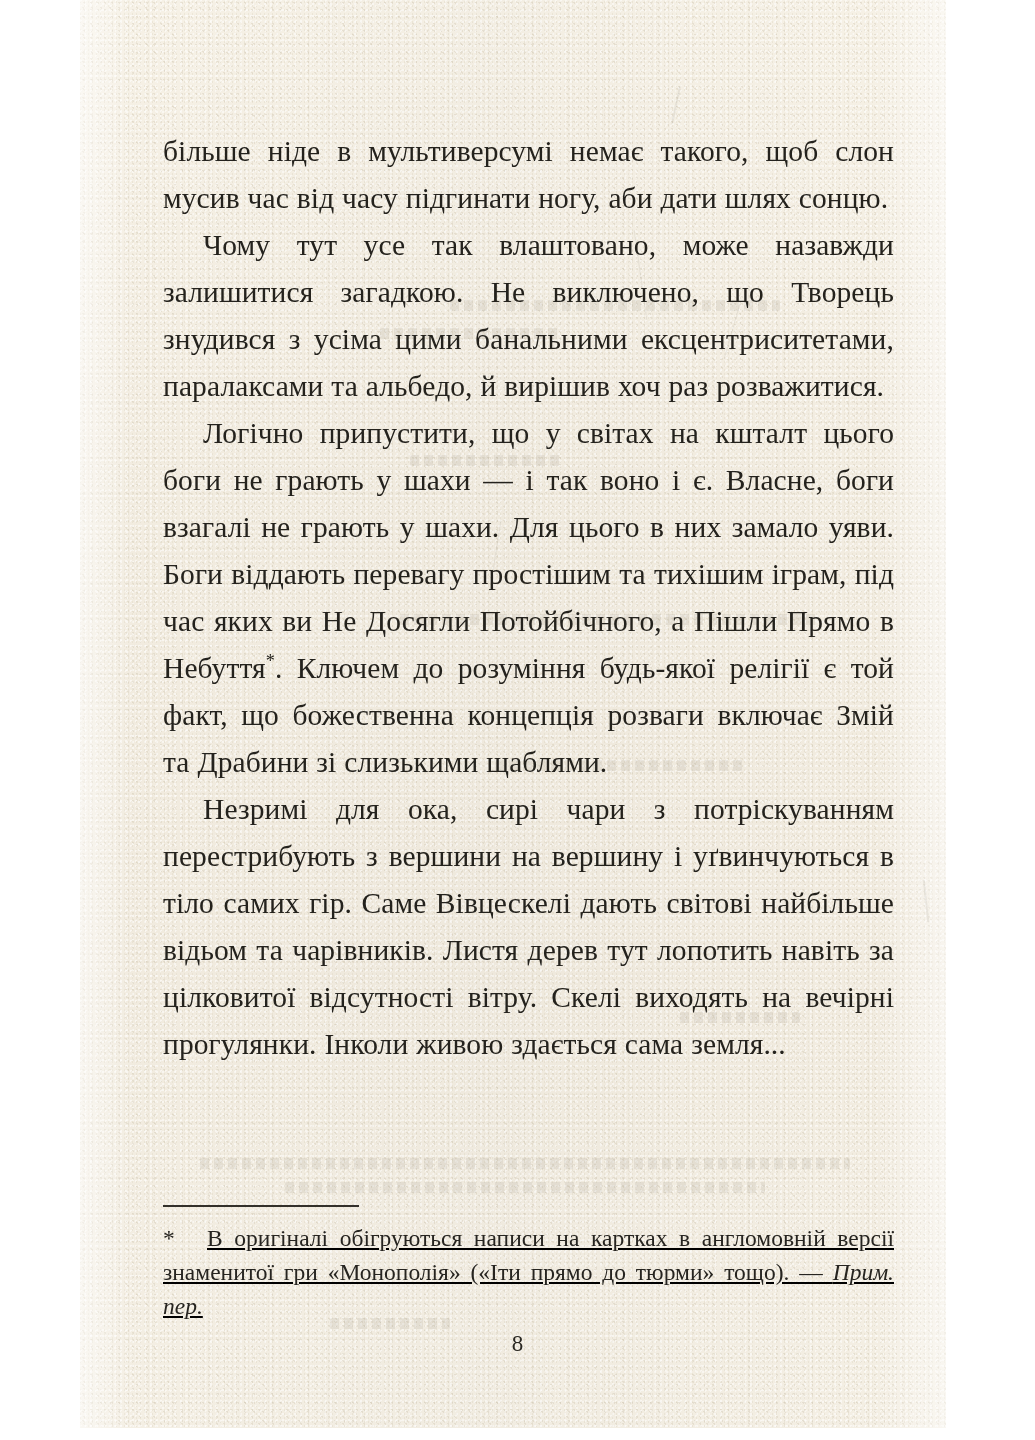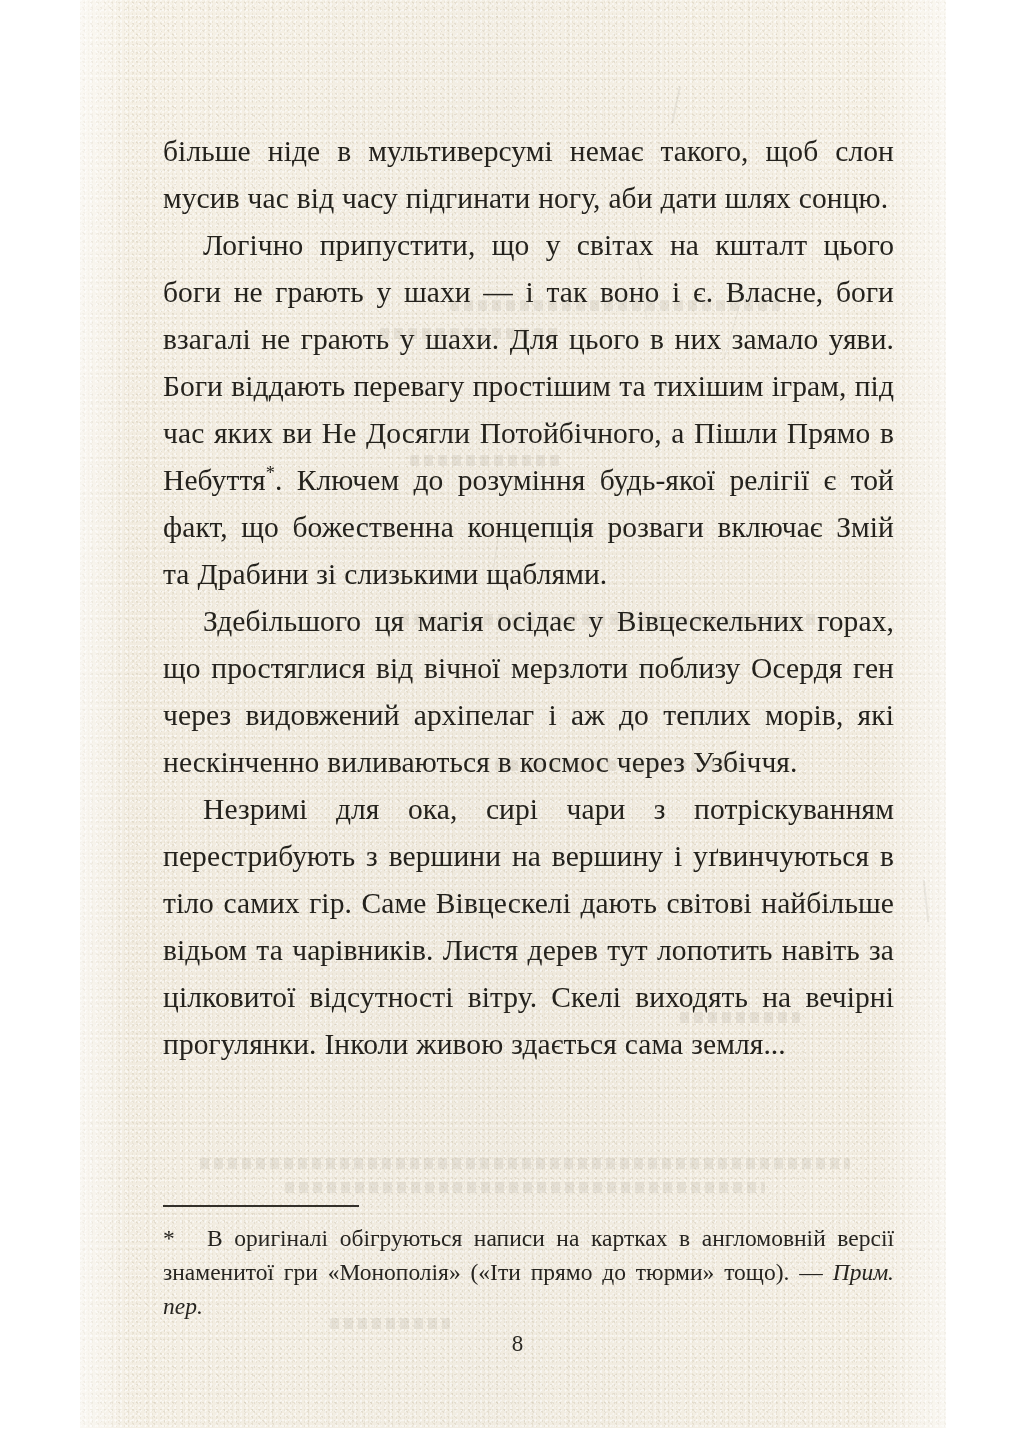--- a/index.html
+++ b/index.html
@@ -118,20 +118,21 @@
     vertical-align: super;
     line-height: 0;
   }
 
   
   .footnote {
     position: absolute;
     left: 163px;
     top: 1205px;
     width: 731px;
+    text-decoration: underline;
   }
   .footnote-rule {
     width: 196px;
     height: 0;
     border-top: 2px solid #33302a;
     margin: 0 0 14px 0;
   }
   .footnote-text {
     margin: 0;
     color: #262420;
@@ -184,25 +185,25 @@
     <div class="bleed-line" style="left:250px; top:1318px; width:120px;"></div>
   </div>
 
   <div class="scan-margin left"></div>
   <div class="scan-margin right"></div>
 
   <div class="textblock">
 
     <p class="para first">більше ніде в мультиверсумі немає такого, щоб слон мусив час від часу підгинати ногу, аби дати шлях сонцю.</p>
 
+    <p class="para">Чому тут усе так влаштовано, може назавжди залишитися загадкою. Не виключено, що Творець знудився з усіма цими банальними ексцентриситетами, паралаксами та альбедо, й вирішив хоч раз розважитися.</p>
 
     <p class="para"><span>Логічно припустити, що у світах на кшталт цього боги не грають у шахи — і так воно і є. Власне, боги взагалі не грають у шахи. Для цього в них замало уяви. Боги віддають перевагу простішим та тихішим іграм, під час яких ви Не Досягли Потойбічного, а Пішли Прямо в Небуття</span><sup class="fn-ref">*</sup><span>. Ключем до розуміння будь-якої релігії є той факт, що божественна концепція розваги включає Змій та Драбини зі слизькими щаблями.</span></p>
 
 
-    <p class="para">Здебільшого ця магія осідає у Вівцескельних горах, що простяглися від вічної мерзлоти поблизу Осердя ген через видовжений архіпелаг і аж до теплих морів, які нескінченно виливаються в космос через Узбіччя.</p>
 
     <p class="para">Незримі для ока, сирі чари з потріскуванням перестрибують з вершини на вершину і уґвинчуються в тіло самих гір. Саме Вівцескелі дають світові найбільше відьом та чарівників. Листя дерев тут лопотить навіть за цілковитої відсутності вітру. Скелі виходять на вечірні прогулянки. Інколи живою здається сама земля...</p>
   </div>
 
   <div class="footnote">
     <div class="footnote-rule"></div>
     <p class="footnote-text"><span class="footnote-marker">*</span><span>В оригіналі обігруються написи на картках в англомовній версії знаменитої гри «Монополія» («Іти прямо до тюрми» тощо). — </span><span class="footnote-source">Прим. пер.</span></p>
   </div>
 
   <div class="folio">8</div>

